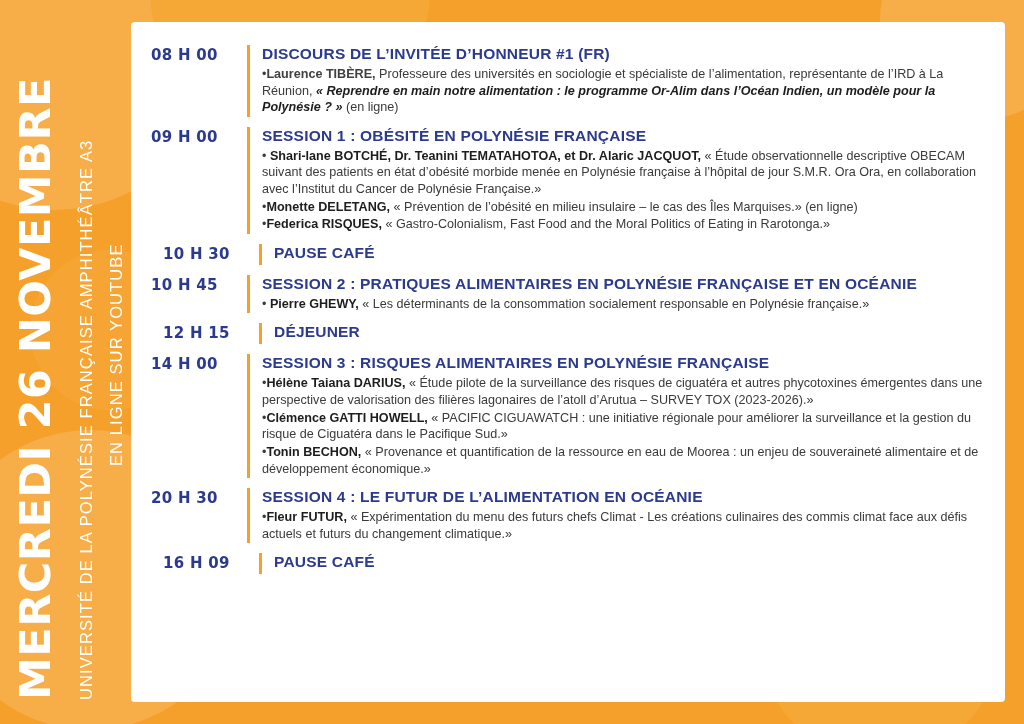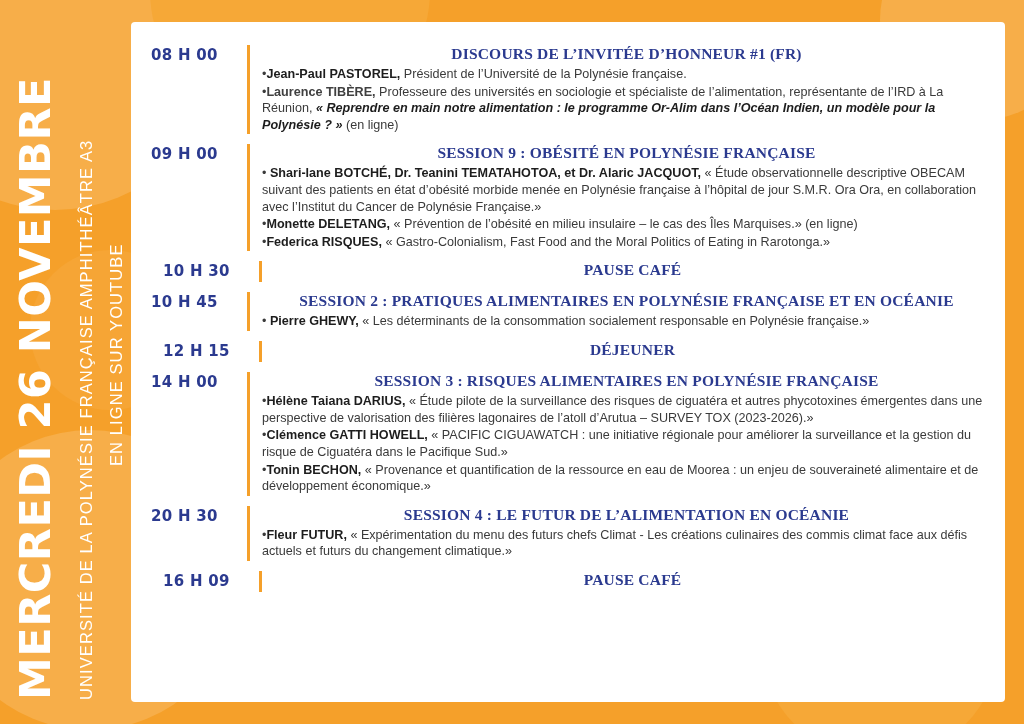--- a/index.html
+++ b/index.html
@@ -116,24 +116,23 @@
     align-self: stretch;
     background: #f5a02a;
     margin-right: 12px;
     min-height: 20px;
   }
   .content { flex: 1 1 auto; }
   .sess-title {
     color: #2b3a8f;
     font-weight: bold;
     font-size: 15.5px;
-    font-family: Liberation Serif, serif;
+    font-family: Liberation Sans, sans-serif;
     letter-spacing: 0.2px;
     margin-bottom: 3px;
-    text-align: center;
   }
   .talk {
     font-size: 12.6px;
     line-height: 1.32;
     color: #3a3a3a;
     margin-bottom: 1px;
     font-family: "Liberation Sans", sans-serif;
   }
   .talk .speaker { color: #1d1d1d; font-weight: bold; }
   .talk .speaker.blue { color: #404040; }
@@ -157,29 +156,28 @@
     <div class="vtitle sub2">EN LIGNE SUR YOUTUBE</div>
   </div>
 
   <div class="card">
     <div class="schedule">
         <div class="row">
           <div class="time">08 H 00</div>
           <div class="divider"></div>
           <div class="content">
             <div class="sess-title">DISCOURS DE L’INVITÉE D’HONNEUR #1 (FR)</div>
-            <div class="talk"><span class="bullet">•</span><span class="speaker">Jean-Paul PASTOREL,</span><span> Président de l’Université de la Polynésie française.</span></div>
             <div class="talk"><span class="bullet">•</span><span class="speaker blue">Laurence TIBÈRE,</span><span> Professeure des universités en sociologie et spécialiste de l’alimentation, représentante de l’IRD à La Réunion, </span><span class="ital">« Reprendre en main notre alimentation : le programme Or-Alim dans l’Océan Indien, un modèle pour la Polynésie ? »</span><span> (en ligne)</span></div>
           </div>
         </div>
         <div class="row">
           <div class="time">09 H 00</div>
           <div class="divider"></div>
           <div class="content">
-            <div class="sess-title">SESSION 9 : OBÉSITÉ EN POLYNÉSIE FRANÇAISE</div>
+            <div class="sess-title">SESSION 1 : OBÉSITÉ EN POLYNÉSIE FRANÇAISE</div>
             <div class="talk"><span class="bullet">•</span><span class="speaker"> Shari-lane BOTCHÉ, Dr. Teanini TEMATAHOTOA, et Dr. Alaric JACQUOT,</span><span> « Étude observationnelle descriptive OBECAM suivant des patients en état d’obésité morbide menée en Polynésie française à l’hôpital de jour S.M.R. Ora Ora, en collaboration avec l’Institut du Cancer de Polynésie Française.»</span></div>
             <div class="talk"><span class="bullet">•</span><span class="speaker">Monette DELETANG,</span><span> « Prévention de l’obésité en milieu insulaire – le cas des Îles Marquises.» (en ligne)</span></div>
             <div class="talk"><span class="bullet">•</span><span class="speaker">Federica RISQUES,</span><span> « Gastro-Colonialism, Fast Food and the Moral Politics of Eating in Rarotonga.»</span></div>
           </div>
         </div>
         <div class="row">
           <div class="time indent">10 H 30</div>
           <div class="divider"></div>
           <div class="content">
             <div class="sess-title">PAUSE CAFÉ</div>

